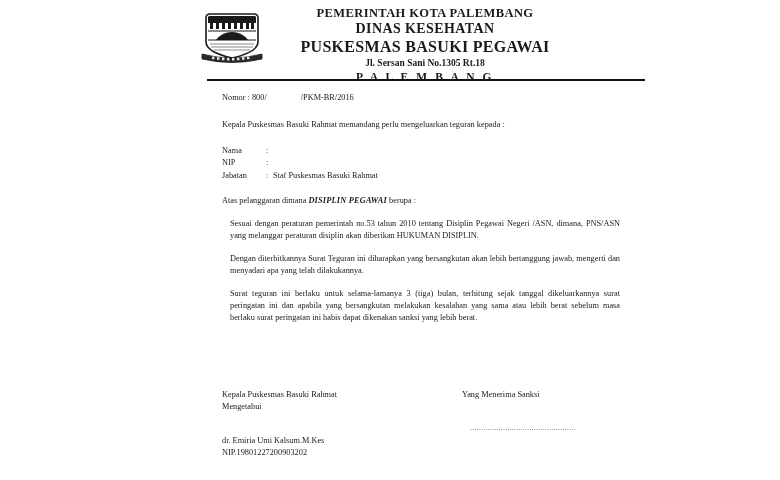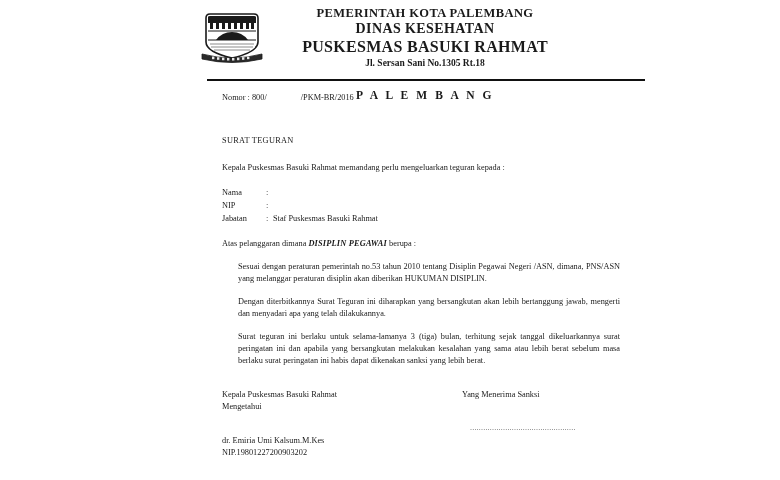--- a/index.html
+++ b/index.html
@@ -61,21 +61,21 @@
   }
   .hd-l4 {
     font-size: 9.5px;
     font-weight: bold;
     margin-top: 2px;
   }
   .hd-l5 {
     font-size: 11.5px;
     font-weight: bold;
     letter-spacing: 2.6px;
-    margin-top: 21px;
+    margin-top: 3px;
   }
   .rule {
     position: absolute;
     left: 207px;
     top: 75px;
     width: 438px;
     height: 0;
     border-top: 2.6px solid #111111;
   }
 
@@ -129,21 +129,21 @@
   }
   ol.violations {
     margin: 8px 0 0 0;
     padding-left: 28px;
     font-size: 8.3px;
     line-height: 1.5;
   }
   ol.violations li { padding-left: 4px; }
 
   p.para {
-    margin: 11px 0 0 16px;
+    margin: 11px 0 0 8px;
     font-size: 8.3px;
     text-align: justify;
     line-height: 1.45;
   }
 
   
   .signatures {
     position: absolute;
     left: 222px;
     top: 389px;
@@ -230,36 +230,35 @@
           <rect x="39" y="49.6" width="2.4" height="2.6"></rect>
           <rect x="44" y="49.2" width="2.4" height="2.6"></rect>
           <rect x="49" y="48.6" width="2.4" height="2.6"></rect>
         </g>
       </svg>
     </div>
 
     <div class="headings">
       <div class="hd-l1">PEMERINTAH KOTA PALEMBANG</div>
       <div class="hd-l2">DINAS KESEHATAN</div>
-      <div class="hd-l3">PUSKESMAS BASUKI RAHMAT</div>
+      <div class="hd-l3">PUSKESMAS BASUKI PEGAWAI</div>
       <div class="hd-l4">Jl. Sersan Sani No.1305 Rt.18</div>
       <div class="hd-l5">P A L E M B A N G</div>
     </div>
 
     <div class="rule"></div>
   </div>
 
   <div class="body">
 
     <div class="nomor-row">
       <span class="nomor-label">Nomor : 800/</span>
       <span class="nomor-value">/PKM-BR/2016</span>
     </div>
 
-    <div class="subject">SURAT TEGURAN</div>
 
     <div class="lead">Kepala Puskesmas Basuki Rahmat memandang perlu mengeluarkan teguran kepada :</div>
 
     <div class="party">
       <div class="party-row">
         <span class="party-key">Nama</span>
         <span class="party-sep">:</span>
         <span class="party-val"></span>
       </div>
       <div class="party-row">

